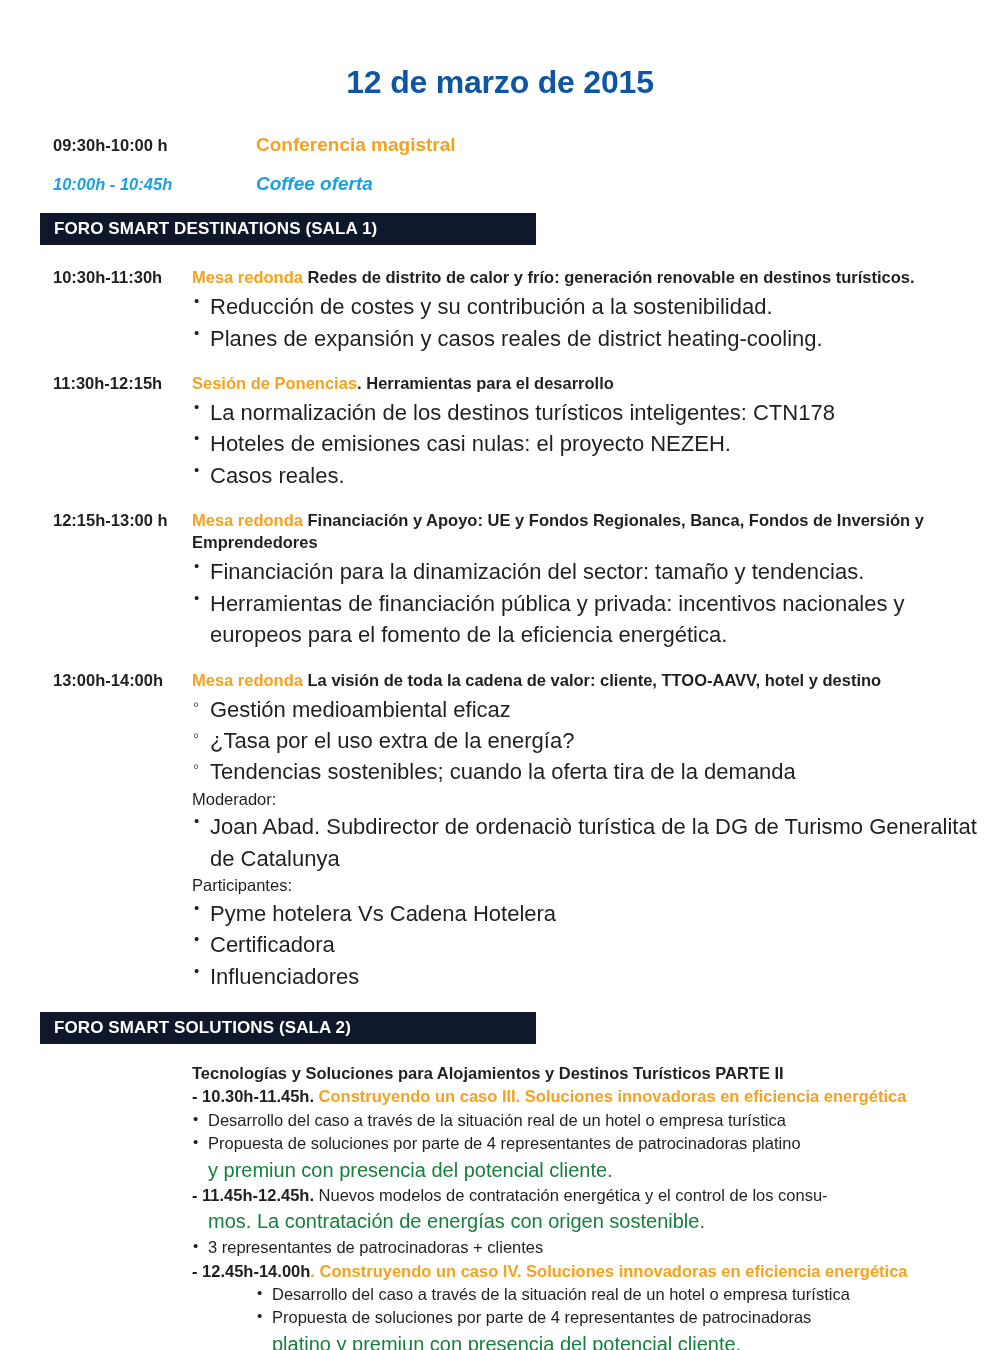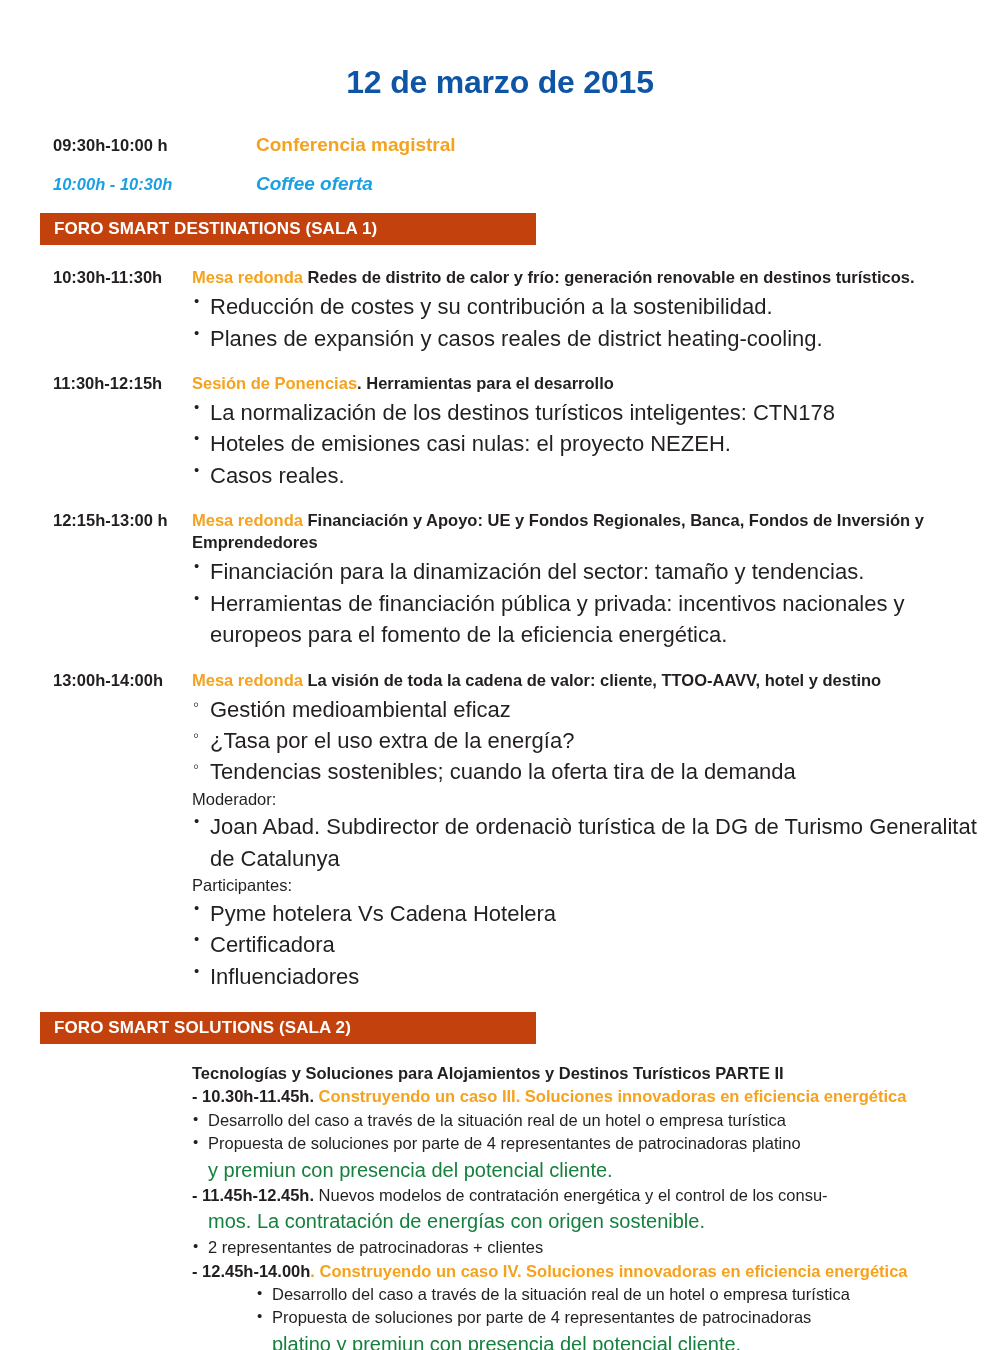--- a/index.html
+++ b/index.html
@@ -55,21 +55,21 @@
     font-size: 19px;
     font-weight: bold;
   }
   .row-keynote .tr-time { color: #231f20; }
   .row-keynote .tr-text { color: #f5a21e; }
   .row-coffee .tr-time { color: #1ba0e1; font-style: italic; }
   .row-coffee .tr-text { color: #1ba0e1; font-style: italic; }
 
   
   .banner {
-    background: #c2410c;
+    background: #0f172a;
     color: #ffffff;
     font-size: 17px;
     font-weight: bold;
     height: 32px;
     line-height: 32px;
     width: 496px;
     margin-left: 40px;
     padding-left: 14px;
     box-sizing: border-box;
     letter-spacing: 0.1px;
@@ -227,21 +227,21 @@
 <div class="page">
 
   <h1 class="doc-title">12 de marzo de 2015</h1>
 
   <div class="top-rows">
     <div class="top-row row-keynote">
       <div class="tr-time">09:30h-10:00 h</div>
       <div class="tr-text">Conferencia magistral</div>
     </div>
     <div class="top-row row-coffee">
-      <div class="tr-time">10:00h - 10:30h</div>
+      <div class="tr-time">10:00h - 10:45h</div>
       <div class="tr-text">Coffee oferta</div>
     </div>
   </div>
 
   <div class="banner banner-dest">FORO SMART DESTINATIONS (SALA 1)</div>
 
   <div class="agenda">
 
     <div class="slot">
       <div class="slot-time">10:30h-11:30h</div>
@@ -310,21 +310,21 @@
     <div class="dash-line"><b>- 10.30h-11.45h.</b><span class="hot"> Construyendo un caso III. Soluciones innovadoras en eficiencia energética</span></div>
     <ul class="sol-bullets">
       <li>Desarrollo del caso a través de la situación real de un hotel o empresa turística</li>
       <li>Propuesta de soluciones por parte de 4 representantes de patrocinadoras platino</li>
     </ul>
     <div class="cont-line">y premiun con presencia del potencial cliente.</div>
 
     <div class="dash-line"><b>- 11.45h-12.45h.</b><span> Nuevos modelos de contratación energética y el control de los consu-</span></div>
     <div class="cont-line">mos. La contratación de energías con origen sostenible.</div>
     <ul class="sol-bullets">
-      <li> 2 representantes de patrocinadoras + clientes</li>
+      <li> 3 representantes de patrocinadoras + clientes</li>
     </ul>
 
     <div class="dash-line"><b>- 12.45h-14.00h</b><span class="hot">. Construyendo un caso IV. Soluciones innovadoras en eficiencia energética</span></div>
     <ul class="sol-bullets deep">
       <li>Desarrollo del caso a través de la situación real de un hotel o empresa turística</li>
       <li>Propuesta de soluciones por parte de 4 representantes de patrocinadoras</li>
     </ul>
     <div class="cont-line deep">platino y premiun con presencia del potencial cliente.</div>
 
   </div>

